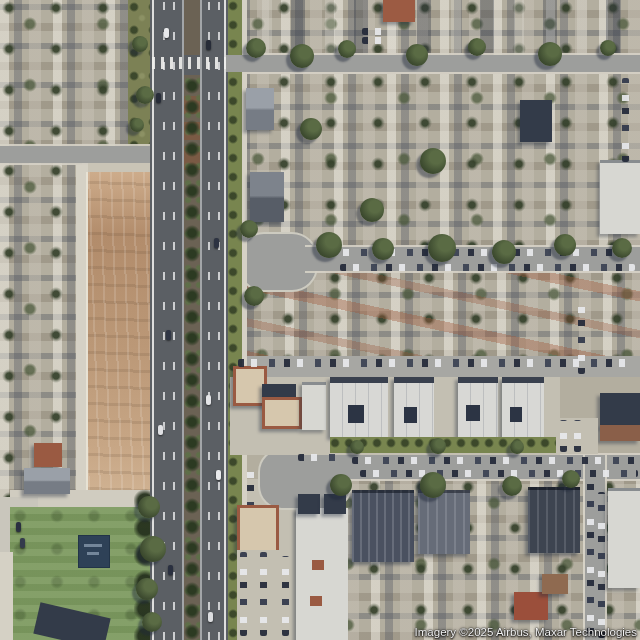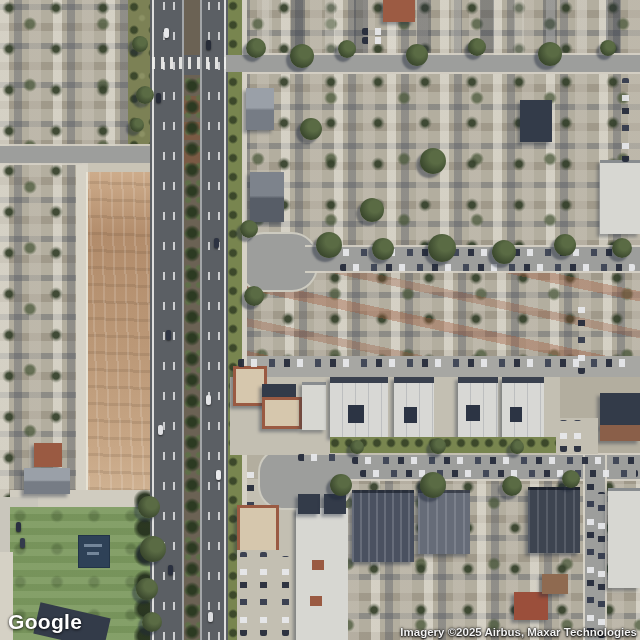--- a/index.html
+++ b/index.html
@@ -108,21 +108,21 @@
       #e8e9ec 13px 19px, transparent 19px 31px, #3a4152 31px 37px, transparent 37px 46px);}
   .cars-v{position:absolute;width:7px;border-radius:2px;opacity:.92;
     background:repeating-linear-gradient(0deg, #222838 0 6px, transparent 6px 13px,
       #e8e9ec 13px 19px, transparent 19px 31px, #30374a 31px 37px, transparent 37px 48px);}
   .car{position:absolute;width:5px;height:10px;border-radius:2px;box-shadow:0 1px 2px rgba(0,0,0,.55);}
 
   
   .g-logo{position:absolute;left:8px;top:610px;color:#fff;font-size:21px;font-weight:600;
     letter-spacing:.3px;text-shadow:0 1px 3px rgba(0,0,0,.7),0 0 2px rgba(0,0,0,.5);}
   .attrib{position:absolute;right:3px;bottom:2px;color:#f4f4f4;font-size:11.5px;
-    text-shadow:0 0 3px #000,0 1px 2px #000,0 0 1px #000;font-weight:bold;}
+    text-shadow:0 0 3px #000,0 1px 2px #000,0 0 1px #000;}
 </style>
 </head>
 <body>
 
 <div class="stage">
 
   <div class="abs res" style="left:0;top:0;width:152px;height:148px"></div>
   <div class="abs res" style="left:0;top:163px;width:90px;height:334px"></div>
   <div class="abs res res--dark" style="left:228px;top:0;width:412px;height:57px"></div>
   <div class="abs res" style="left:228px;top:74px;width:412px;height:174px"></div>
@@ -280,15 +280,14 @@
   <div class="tree" style="left:132px;top:36px;width:16px;height:16px"></div>
   <div class="tree" style="left:136px;top:86px;width:18px;height:18px"></div>
   <div class="tree" style="left:130px;top:118px;width:14px;height:14px"></div>
   <div class="tree" style="left:300px;top:118px;width:22px;height:22px"></div>
   <div class="tree" style="left:420px;top:148px;width:26px;height:26px"></div>
   <div class="tree" style="left:360px;top:198px;width:24px;height:24px"></div>
   <div class="tree" style="left:350px;top:440px;width:14px;height:14px"></div>
   <div class="tree" style="left:430px;top:438px;width:16px;height:16px"></div>
   <div class="tree" style="left:510px;top:440px;width:14px;height:14px"></div>
 
-  <div class="g-logo">Google</div>
   <div class="attrib">Imagery ©2025 Airbus, Maxar Technologies</div>
 </div>
 
 </body></html>

